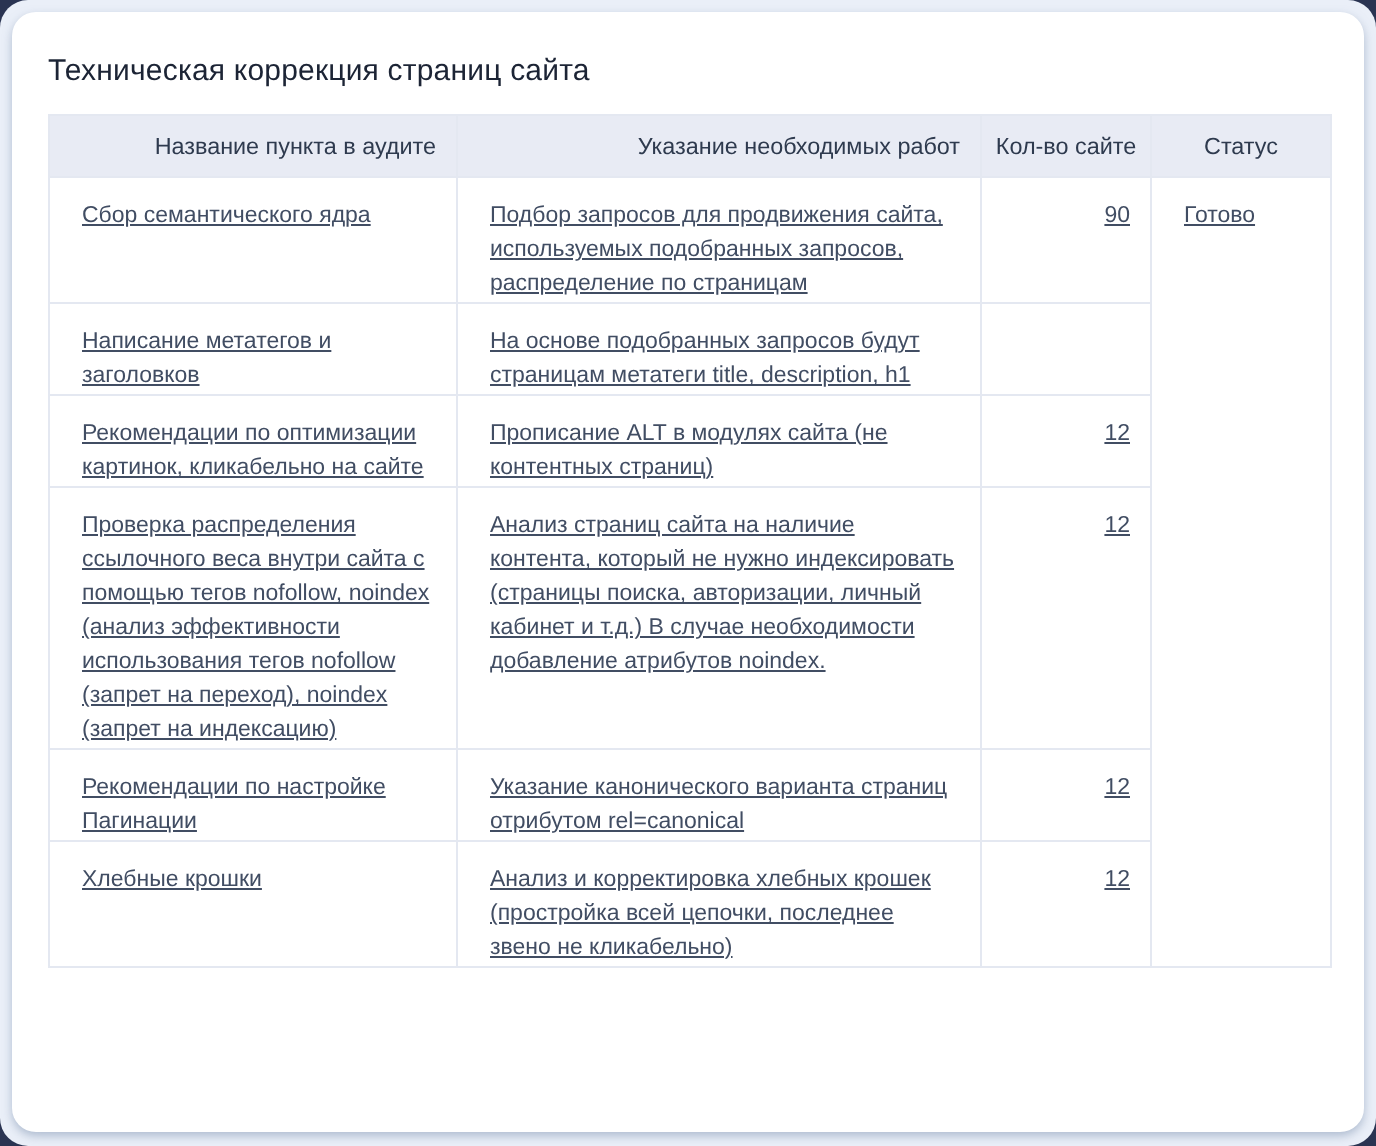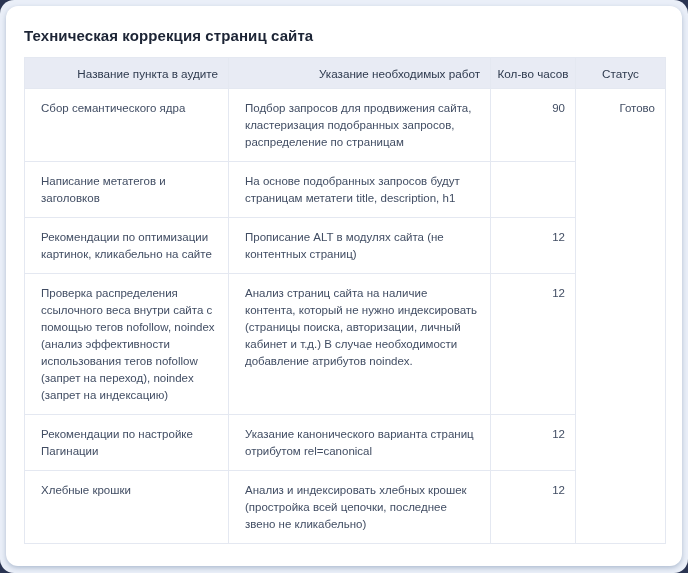--- a/index.html
+++ b/index.html
@@ -24,21 +24,21 @@
     top: 6px;
     bottom: 7px;
     background: var(--card-bg, #ffffff);
     border-radius: 12px;
     box-shadow: 0 2px 5px rgba(125, 145, 175, 0.55);
     overflow: hidden;
   }
   .page-title {
     margin: 21px 18px 13px 18px;
     font-size: 15px;
-    font-weight: bold;
+    font-weight: normal;
     color: var(--title-color, #1c2435);
     letter-spacing: 0.1px;
   }
   table.audit {
     border-collapse: collapse;
     margin-left: 18px;
     width: 641px;
     table-layout: fixed;
   }
   table.audit th, table.audit td {
@@ -55,29 +55,30 @@
     padding: 9px 10px 8px 16px;
     font-size: 11.7px;
   }
   table.audit th.c-hours, table.audit th.c-status {
     text-align: center;
     padding: 9px 4px 8px 4px;
   }
   table.audit td {
     color: var(--cell-text, #414d63);
     line-height: 17px;
-    padding: 11px 10px 10px 16px;
+    padding: 11px 10px 0 16px;
+    text-decoration: underline;
   }
   td.td-hours {
     text-align: right;
     padding-left: 4px;
     padding-right: 4px;
   }
   td.td-status {
-    text-align: right;
+    text-align: left;
     vertical-align: top;
     padding-left: 4px;
     padding-right: 4px;
   }
 </style>
 </head>
 <body>
 
 <div class="frame">
   <div class="card">
@@ -88,28 +89,28 @@
       <colgroup>
         <col style="width:204px">
         <col style="width:262px">
         <col style="width:85px">
         <col style="width:90px">
       </colgroup>
       <thead>
         <tr>
           <th class="c-name">Название пункта в аудите</th>
           <th class="c-works">Указание необходимых работ</th>
-          <th class="c-hours">Кол-во часов</th>
+          <th class="c-hours">Кол-во сайте</th>
           <th class="c-status">Статус</th>
         </tr>
       </thead>
       <tbody>
           <tr>
             <td class="td-name">Сбор семантического ядра</td>
-            <td class="td-works">Подбор запросов для продвижения сайта, кластеризация подобранных запросов, распределение по страницам</td>
+            <td class="td-works">Подбор запросов для продвижения сайта, используемых подобранных запросов, распределение по страницам</td>
             <td class="td-hours">90</td>
             <td class="td-status" rowspan="6">Готово</td>
           </tr>
           <tr>
             <td class="td-name">Написание метатегов и заголовков</td>
             <td class="td-works">На основе подобранных запросов будут страницам метатеги title, description, h1</td>
             <td class="td-hours"></td>
           </tr>
           <tr>
             <td class="td-name">Рекомендации по оптимизации картинок, кликабельно на сайте</td>
@@ -121,20 +122,20 @@
             <td class="td-works">Анализ страниц сайта на наличие контента, который не нужно индексировать (страницы поиска, авторизации, личный кабинет и т.д.) В случае необходимости добавление атрибутов noindex.</td>
             <td class="td-hours">12</td>
           </tr>
           <tr>
             <td class="td-name">Рекомендации по настройке Пагинации</td>
             <td class="td-works">Указание канонического варианта страниц отрибутом rel=canonical</td>
             <td class="td-hours">12</td>
           </tr>
           <tr>
             <td class="td-name">Хлебные крошки</td>
-            <td class="td-works">Анализ и индексировать хлебных крошек (простройка всей цепочки, последнее звено не кликабельно)</td>
+            <td class="td-works">Анализ и корректировка хлебных крошек (простройка всей цепочки, последнее звено не кликабельно)</td>
             <td class="td-hours">12</td>
           </tr>
         </tbody>
     </table>
 
   </div>
 </div>
 
 </body></html>

